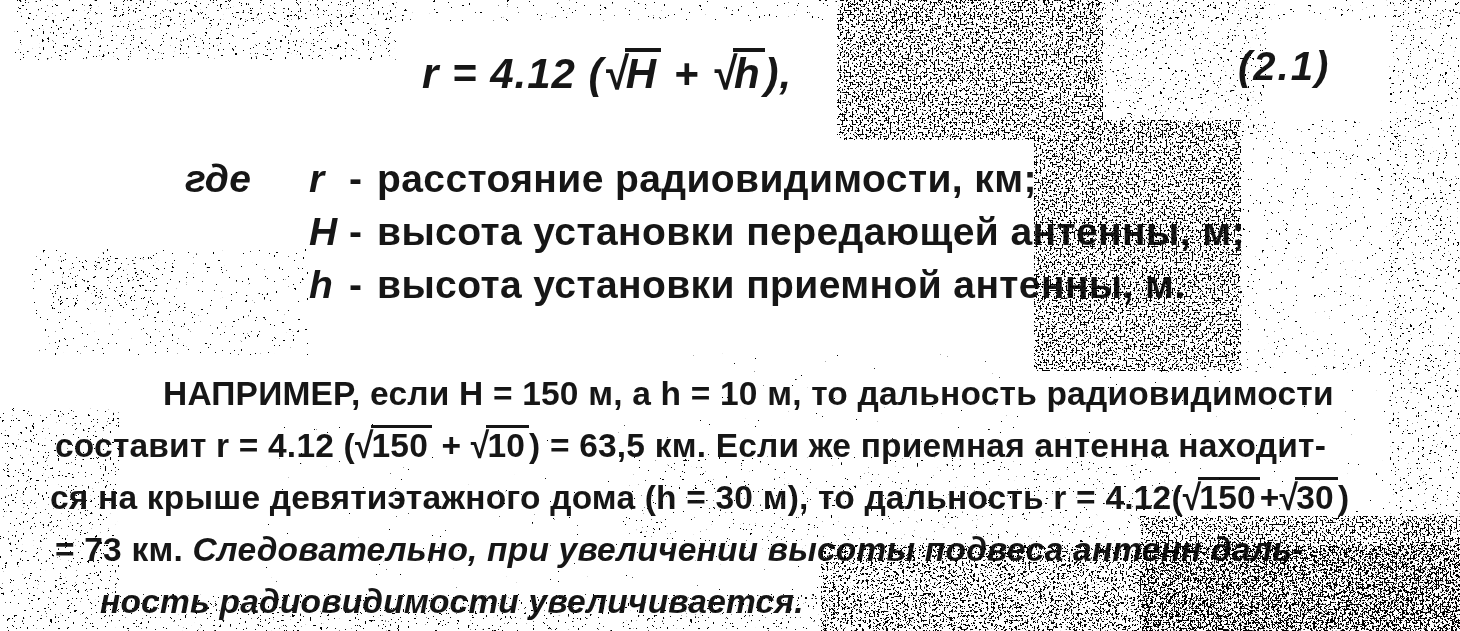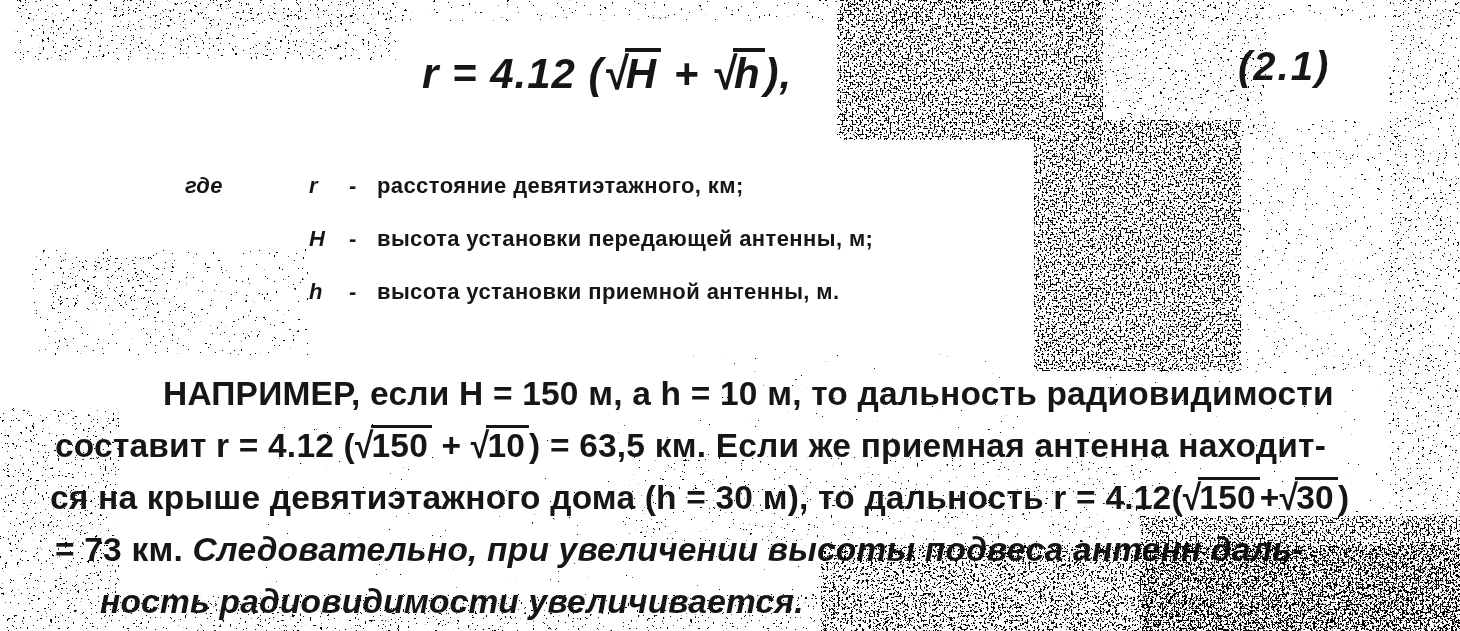--- a/index.html
+++ b/index.html
@@ -25,23 +25,22 @@
 
   
   .sq{white-space:nowrap;display:inline-block;}
   .sq .sgn{display:inline-block;transform:scaleY(1.08);margin-right:-3px;}
   .sq .rad{display:inline-block;border-top:4px solid currentColor;padding:1px 4px 0 1px;line-height:1.0;}
   .sq-sm .rad{border-top-width:3px;}
 
   
   .defs{
     position:absolute;left:185px;top:152px;
-    font-size:22px;font-weight:700;line-height:53px;letter-spacing:0.4px;
+    font-size:39px;font-weight:700;line-height:53px;letter-spacing:0.4px;
     white-space:nowrap;
-    margin-top:7px;
   }
   .def-row{display:flex;align-items:baseline;}
   .def-where{width:124px;font-style:italic;}
   .def-sym{font-style:italic;width:40px;}
   .def-dash{width:28px;}
   .def-text{}
 
   
   .example{
     position:absolute;left:15px;top:368px;width:1445px;
@@ -69,21 +68,21 @@
       <span>r = 4.12 (</span><span class="sq"><span class="sgn">√</span><span class="rad">H</span></span><span> + </span><span class="sq"><span class="sgn">√</span><span class="rad">h</span></span><span>),</span>
     </div>
     <div class="eqnum">(2.1)</div>
   </div>
 
   <div class="defs">
     <div class="def-row">
       <span class="def-where">где</span>
       <span class="def-sym">r</span>
       <span class="def-dash">-</span>
-      <span class="def-text">расстояние девятиэтажного, км;</span>
+      <span class="def-text">расстояние радиовидимости, км;</span>
     </div>
     <div class="def-row">
       <span class="def-where"></span>
       <span class="def-sym">H</span>
       <span class="def-dash">-</span>
       <span class="def-text">высота установки передающей антенны, м;</span>
     </div>
     <div class="def-row">
       <span class="def-where"></span>
       <span class="def-sym">h</span>

